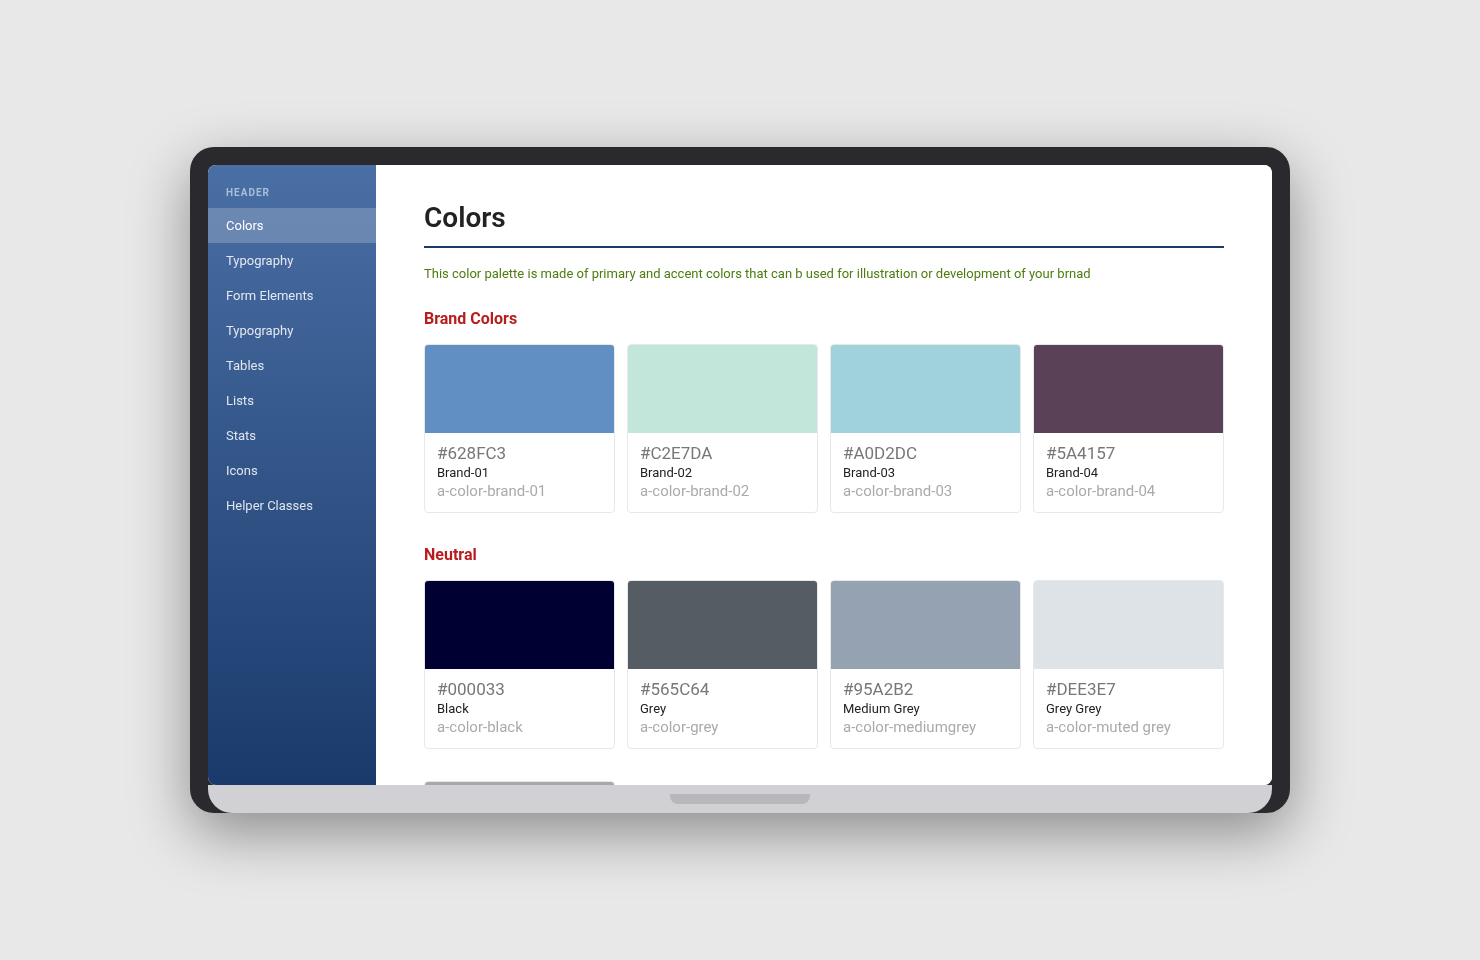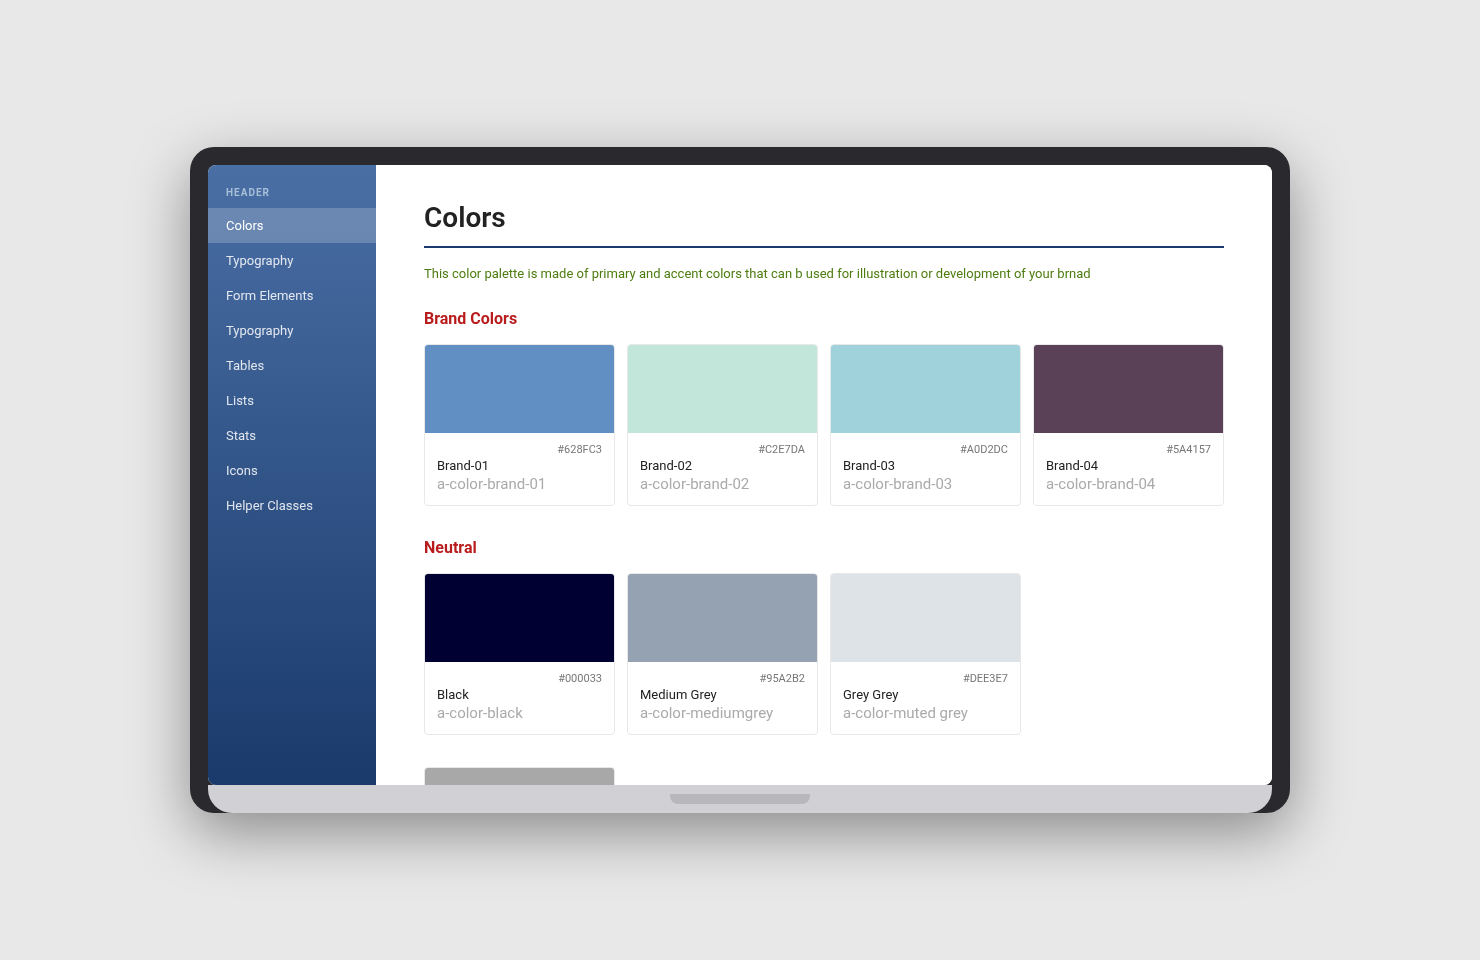--- a/index.html
+++ b/index.html
@@ -125,24 +125,23 @@
     .color-swatch {
       height: 88px;
       width: 100%;
     }
 
     .color-info {
       padding: 10px 12px 12px 12px;
     }
 
     .color-hex {
-      font-size: 11px;
+      font-size: 17px;
       color: #777;
       margin-bottom: 2px;
-      text-align: right;
     }
 
     .color-name {
       font-size: 13px;
       font-weight: 400;
       color: #222;
       margin-bottom: 2px;
     }
 
     .color-class {
@@ -230,20 +229,28 @@
 
         <div class="color-card">
           <div class="color-swatch" style="background-color:#000033;"></div>
           <div class="color-info">
             <div class="color-hex">#000033</div>
             <div class="color-name">Black</div>
             <div class="color-class">a-color-black</div>
           </div>
         </div>
 
+        <div class="color-card">
+          <div class="color-swatch" style="background-color:#565C64;"></div>
+          <div class="color-info">
+            <div class="color-hex">#565C64</div>
+            <div class="color-name">Grey</div>
+            <div class="color-class">a-color-grey</div>
+          </div>
+        </div>
 
         <div class="color-card">
           <div class="color-swatch" style="background-color:#95A2B2;"></div>
           <div class="color-info">
             <div class="color-hex">#95A2B2</div>
             <div class="color-name">Medium Grey</div>
             <div class="color-class">a-color-mediumgrey</div>
           </div>
         </div>
 

